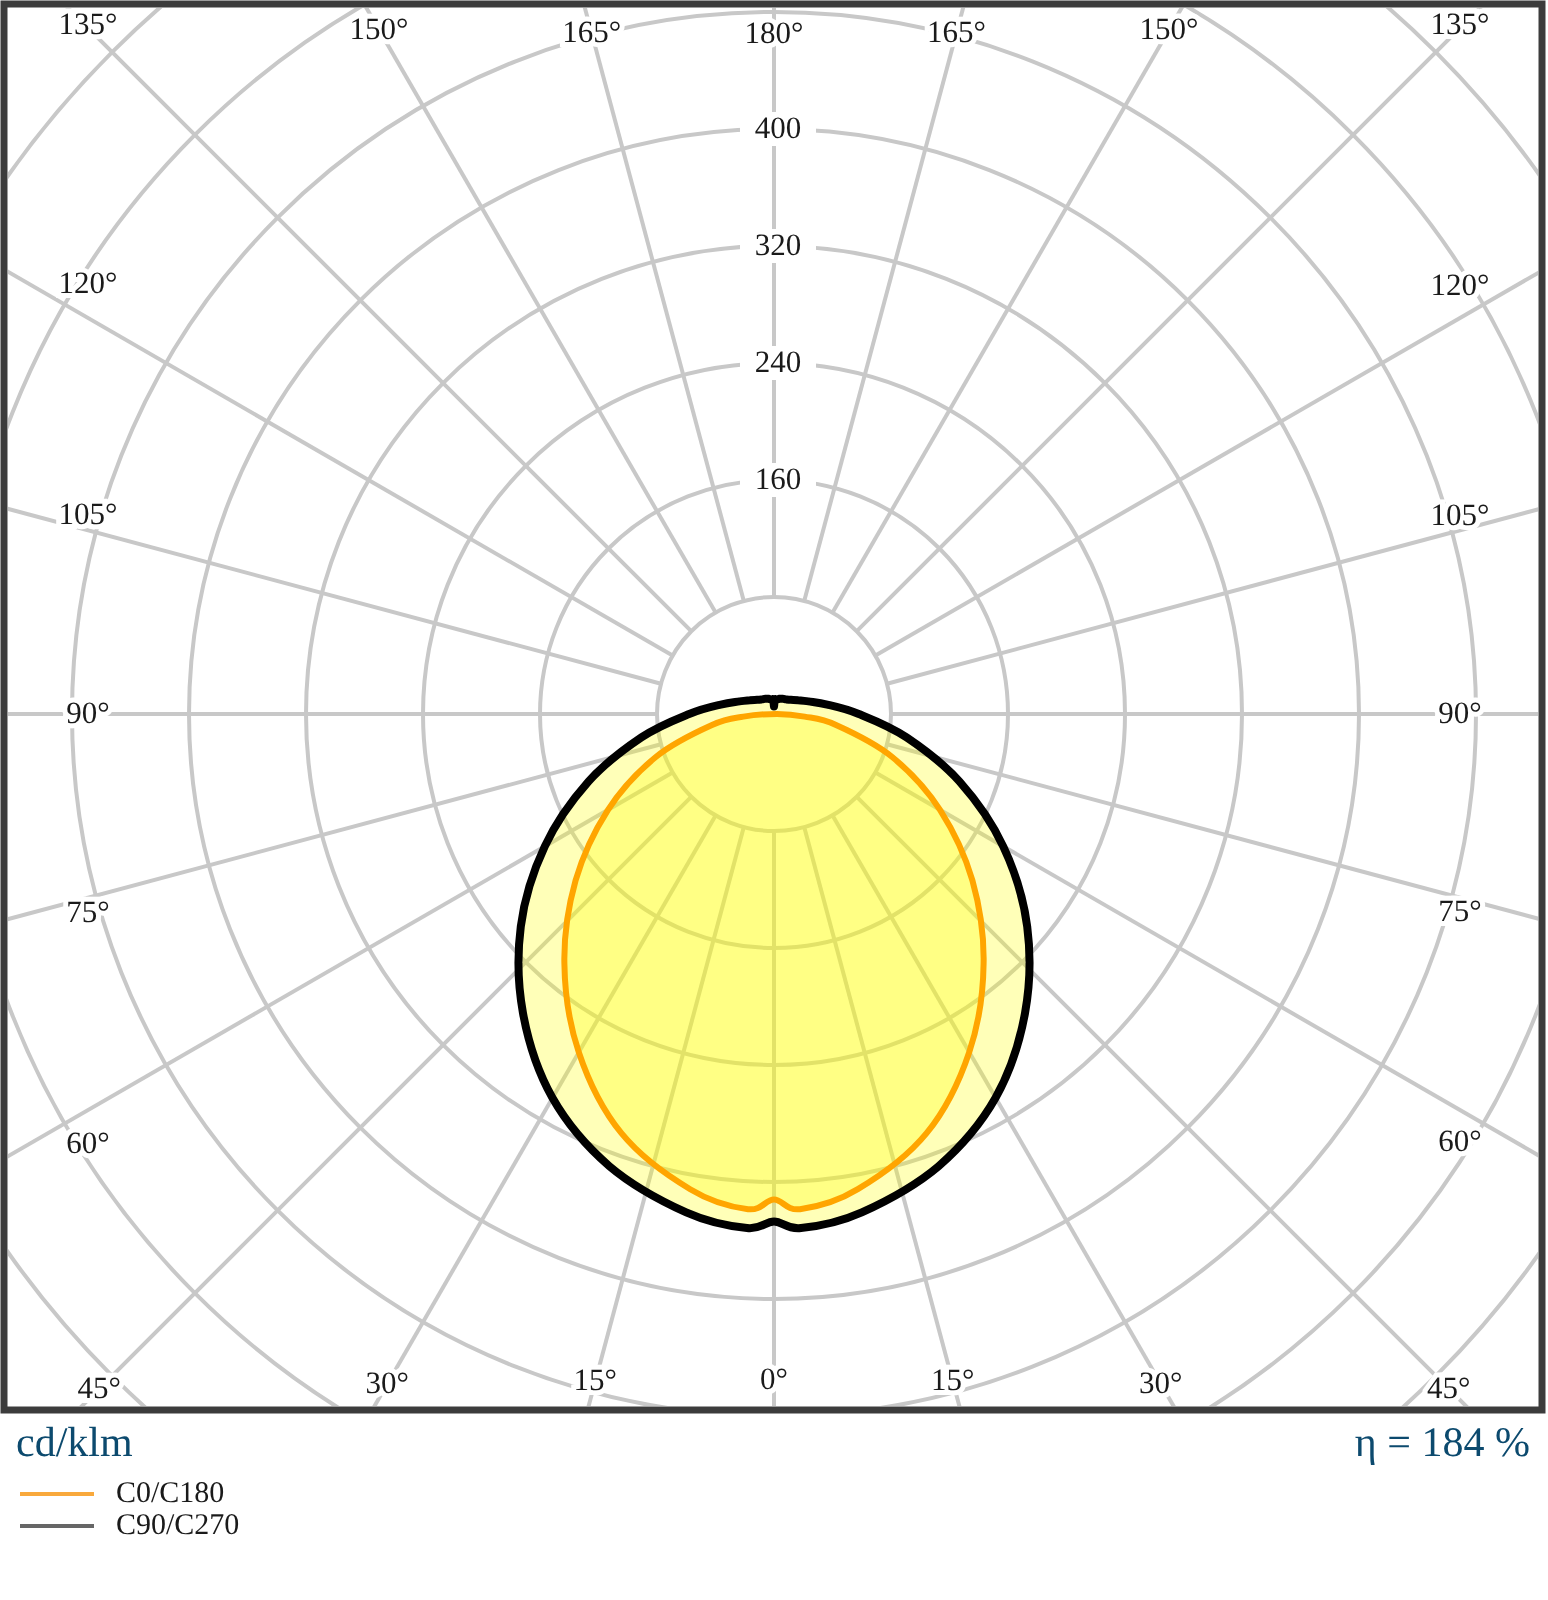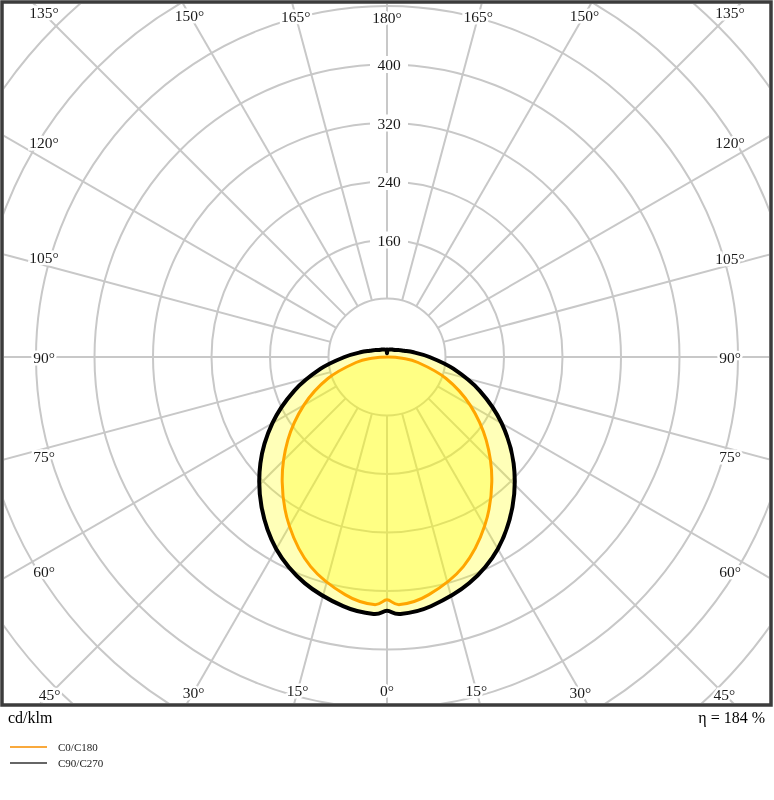--- a/index.html
+++ b/index.html
@@ -1,25 +1,25 @@
 <!DOCTYPE html>
 <html><head>
 <meta charset="utf-8">
 <style>
   html,body{margin:0;padding:0;background:#fff;}
   #stage{position:relative;width:774px;height:800px;background:#fff;
          font-family:"Liberation Serif","DejaVu Serif",serif;overflow:hidden;}
   #chart{position:absolute;left:0;top:0;}
-  .footer-text{position:absolute;font-size:16px;color:#000000;white-space:nowrap;font-family:Liberation Serif, serif;}
+  .footer-text{position:absolute;font-size:21px;color:#0c4a6e;white-space:nowrap;font-family:Liberation Serif, serif;}
   #unit-label{left:8px;top:709px;}
   #eff-label{right:9px;top:709px;}
   .legend{position:absolute;left:10px;top:739px;}
   .legend-item{display:flex;align-items:center;height:16px;}
   .legend-swatch{display:inline-block;width:37px;height:2px;margin-right:11px;}
-  .legend-label{font-size:11px;color:#1a1a1a;line-height:16px;}
+  .legend-label{font-size:15px;color:#1a1a1a;line-height:16px;}
 </style>
 </head>
 <body>
 
 <div id="stage">
   <div id="chart"><svg xmlns="http://www.w3.org/2000/svg" width="774" height="800" viewBox="0 0 774 800">
         <rect x="0" y="0" width="774" height="800" fill="#FFFFFF"></rect>
         <defs>
           <clipPath id="plotclip">
             <rect x="4" y="4" width="765" height="699"></rect>

